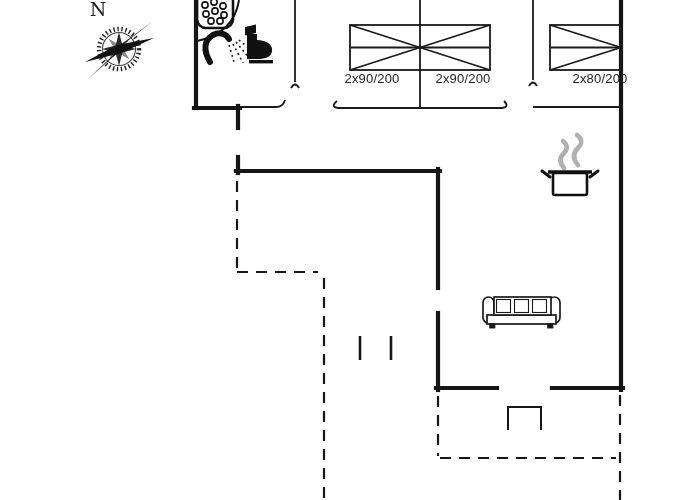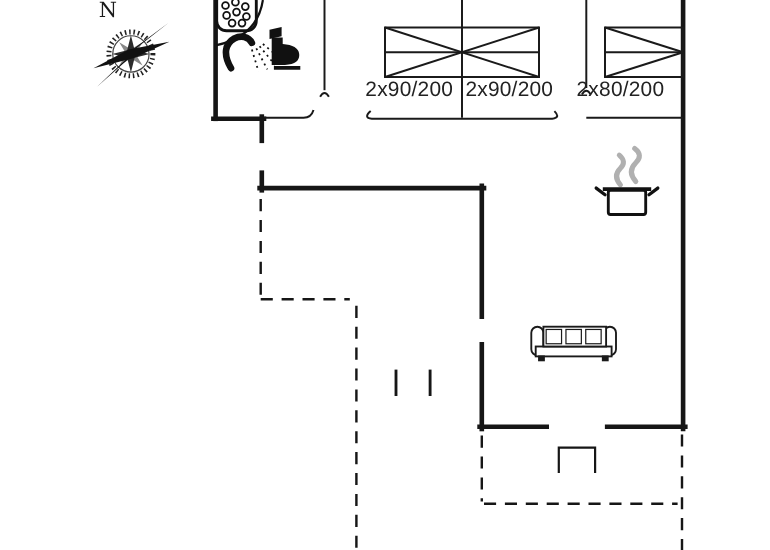--- a/index.html
+++ b/index.html
@@ -12,27 +12,27 @@
   }
   .plan svg{position:absolute;left:0;top:0;}
   .north{
     position:absolute;left:86px;top:-2px;width:24px;
     font-family:"DejaVu Serif", serif;
     font-size:19px;color:#1a1a1a;text-align:center;
   }
   .bedlabel{
     position:absolute;top:71px;width:90px;
     text-align:center;
-    font-size:19px;color:#222;
+    font-size:13px;color:#222;
     letter-spacing:0.2px;
     white-space:nowrap;
   }
   .bl1{left:327px;}
   .bl2{left:418px;}
-  .bl3{left:519px;}
+  .bl3{left:555px;}
 </style>
 </head>
 <body>
 
 <div class="plan">
 
   <svg width="700" height="500" viewBox="0 0 700 500">
 
     <g stroke="#161616" stroke-width="4.2" fill="none" stroke-linecap="square">
       <path d="M196 0 V108"></path>

